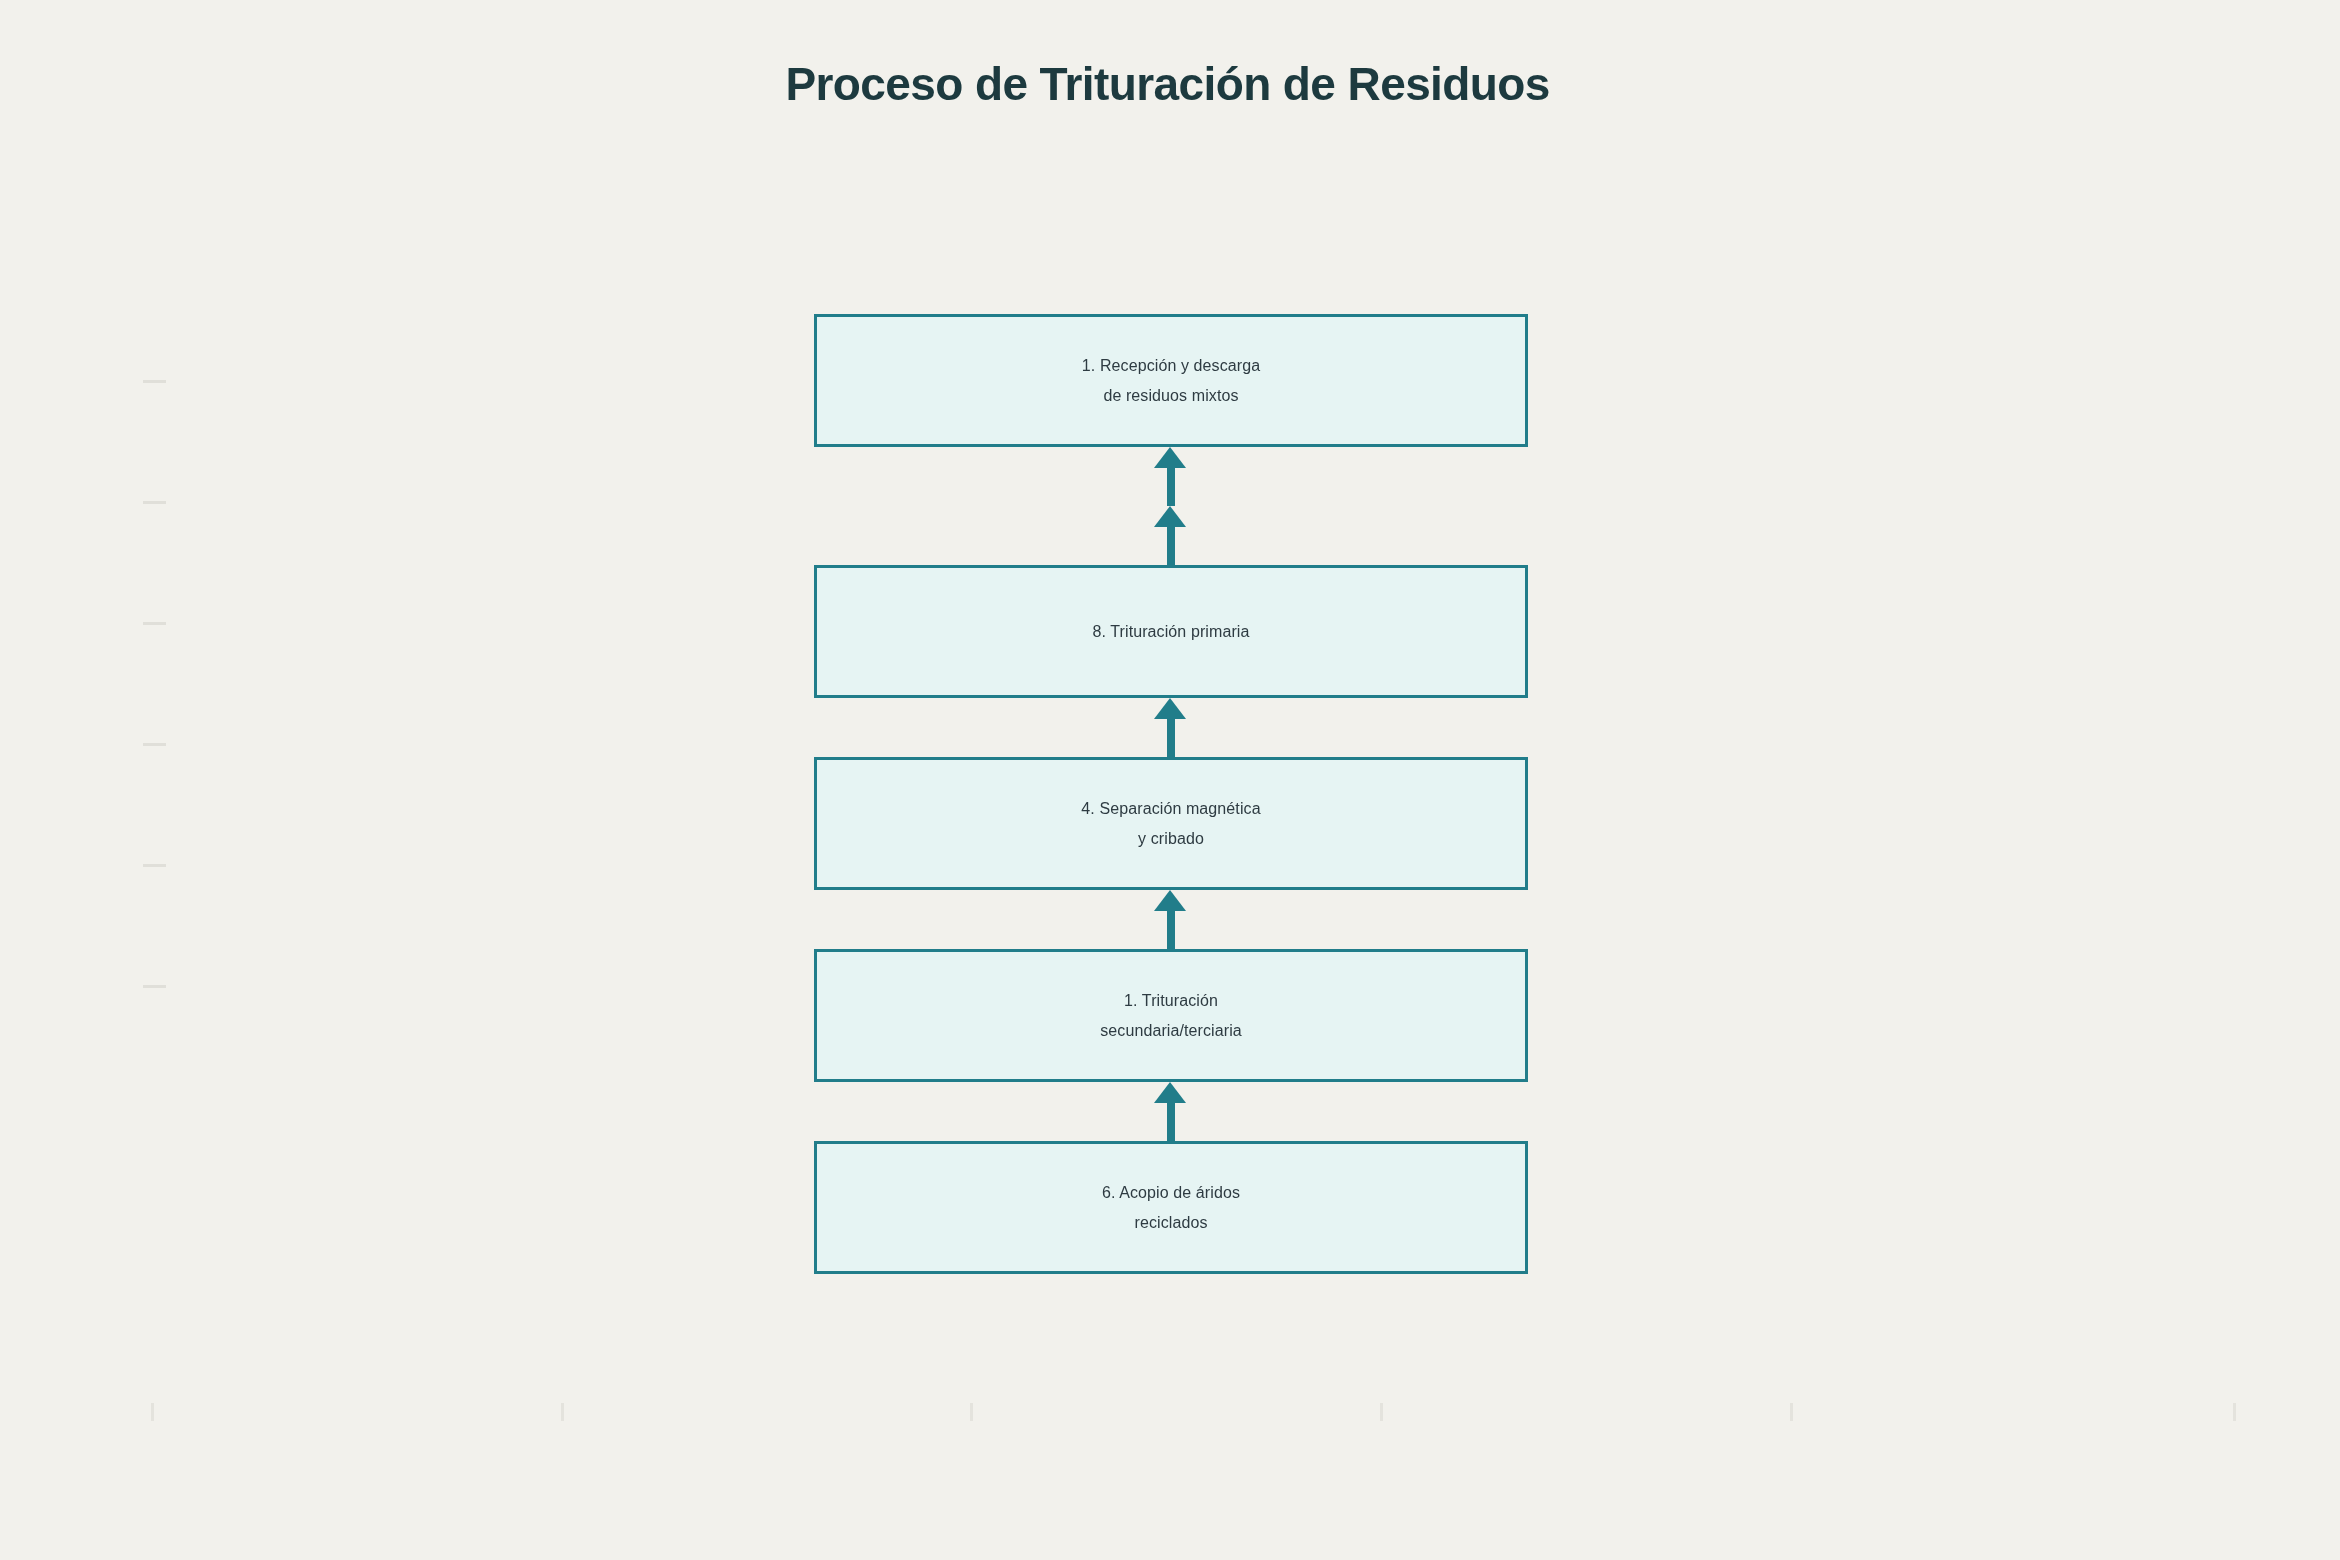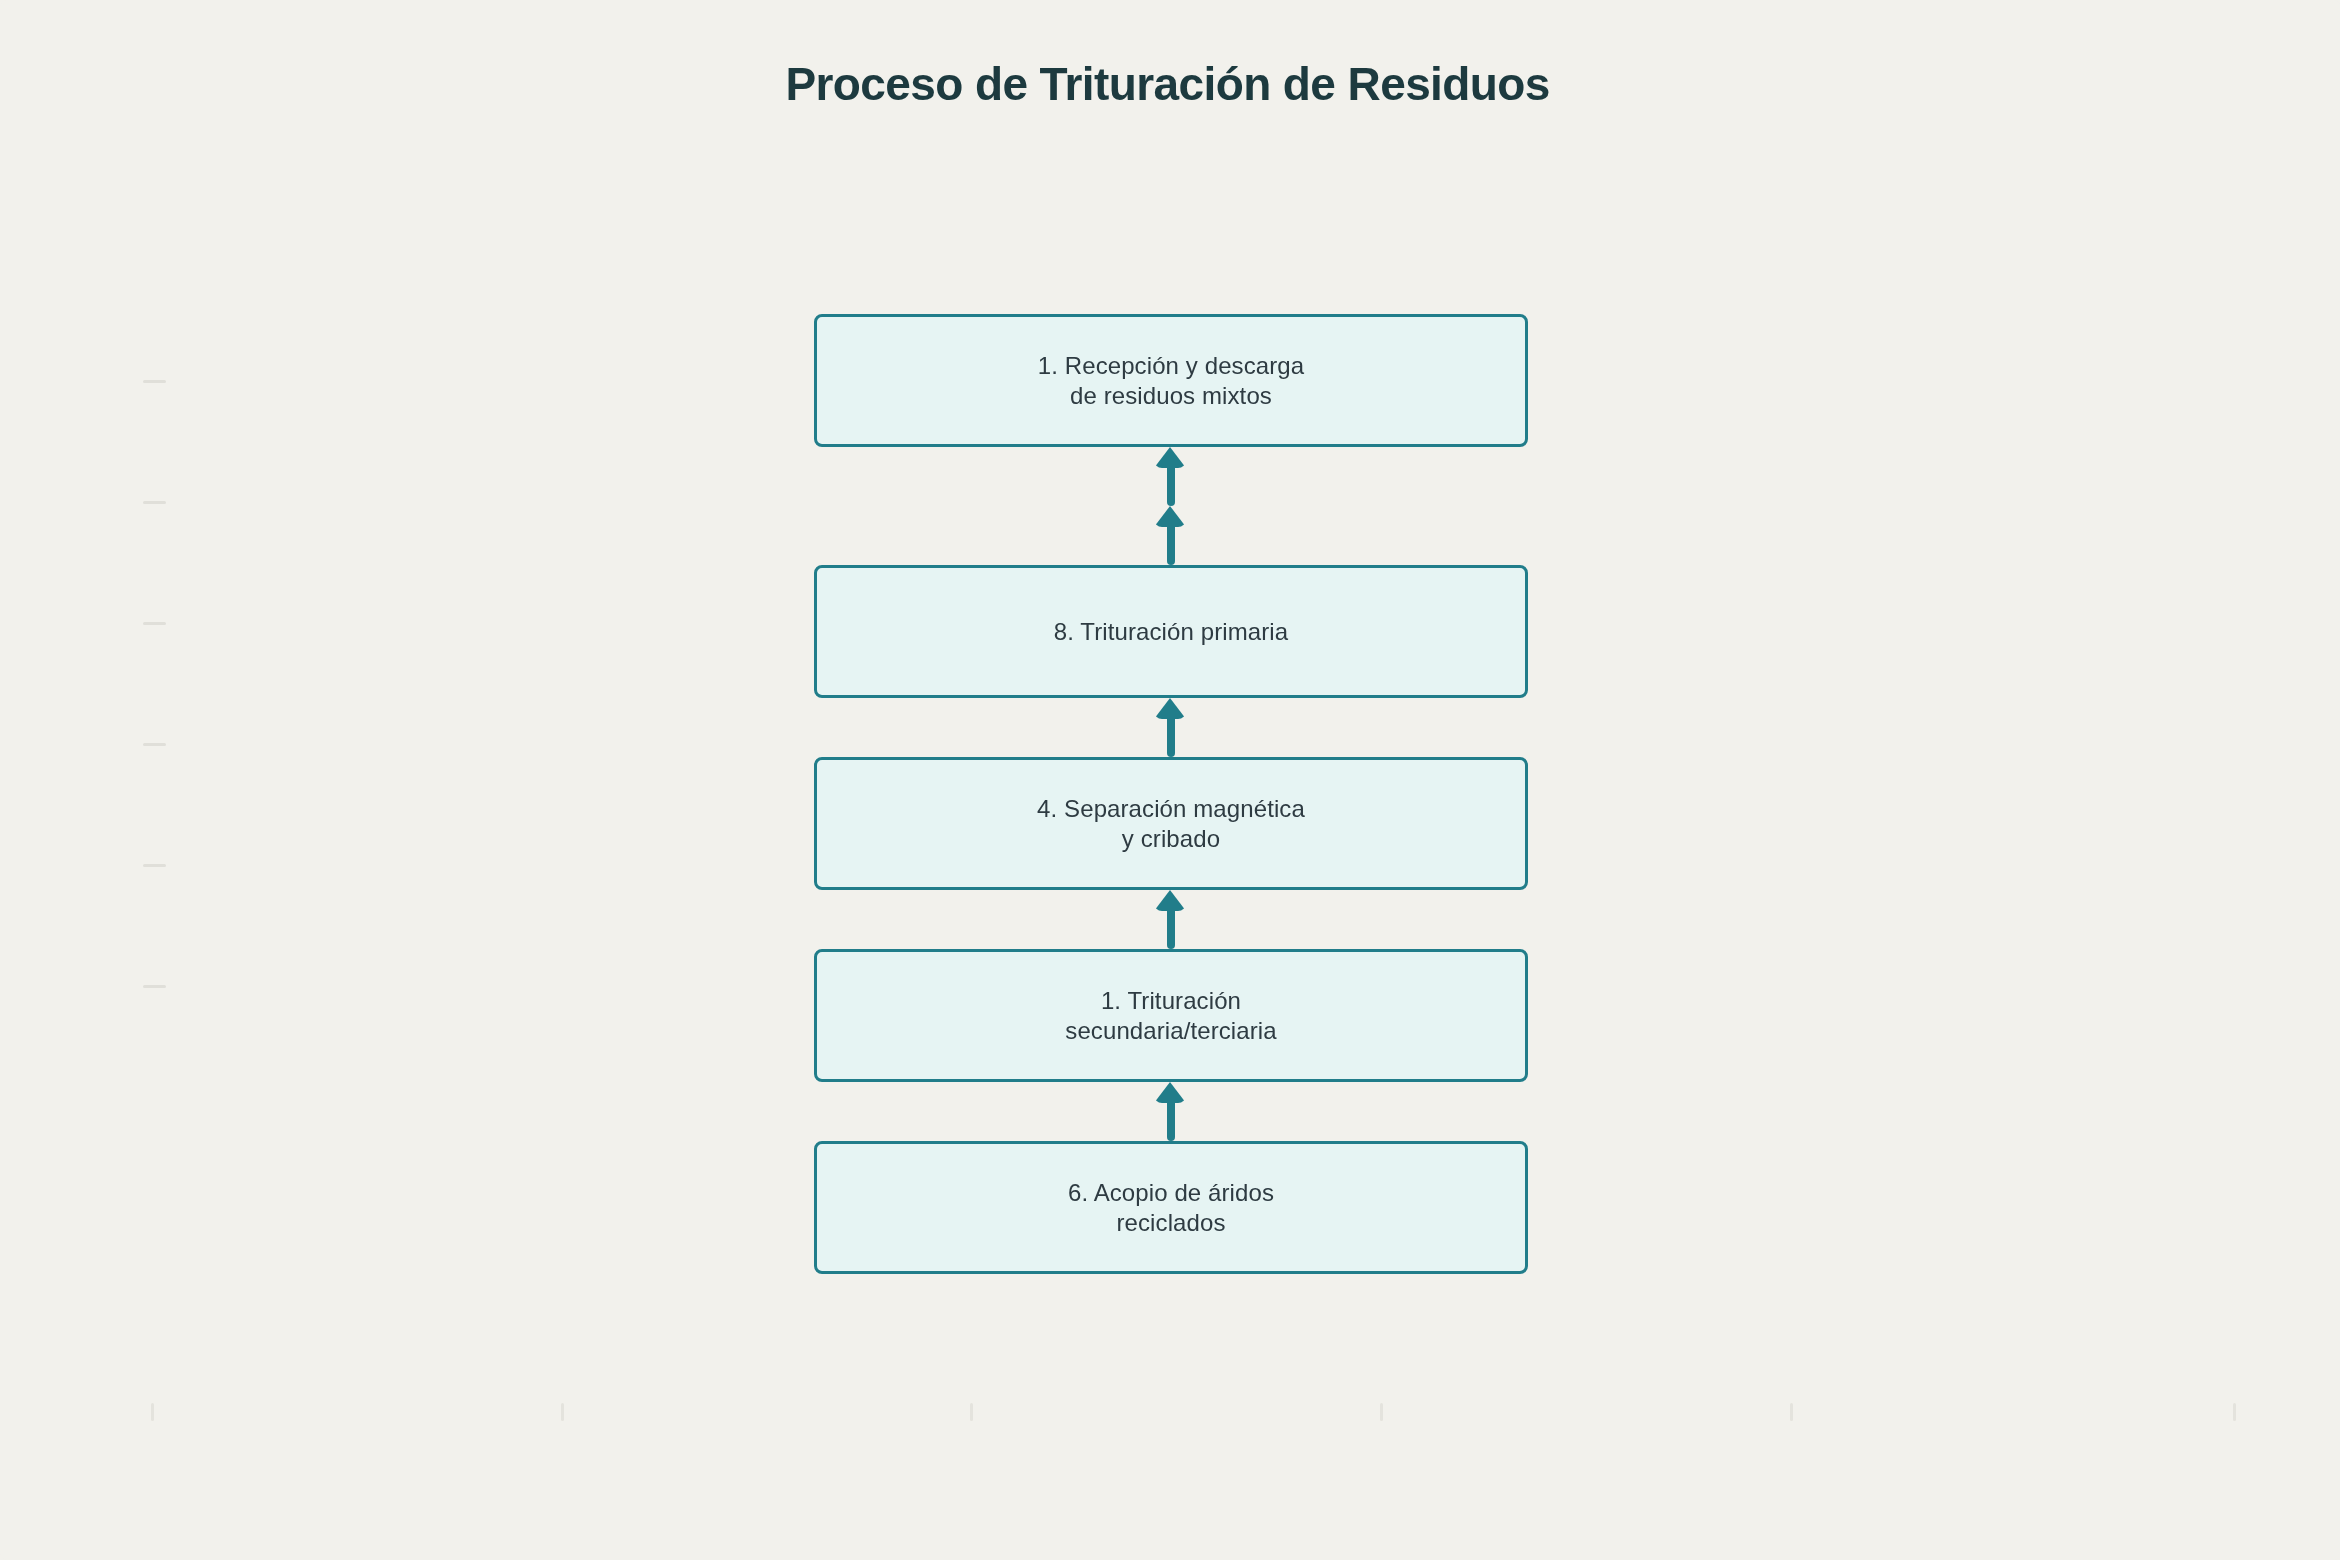--- a/index.html
+++ b/index.html
@@ -1,16 +1,16 @@
 <!DOCTYPE html>
 <html><head>
 <meta charset="utf-8">
 <title>Proceso de Trituración de Residuos</title>
 <style>
-  * { margin:0; padding:0; box-sizing:border-box;border-radius:8px; }
+  * { margin:0; padding:0; box-sizing:border-box; }
   html, body {
     width:2341px; height:1560px;
     background:#f2f1ec;
     font-family:"Liberation Sans","DejaVu Sans",sans-serif;
     overflow:hidden;
   }
   #canvas {
     position:relative;
     width:2341px; height:1560px;
     background:#f2f1ec;
@@ -44,21 +44,21 @@
     width:714px;
     height:133px;
     background:#e6f4f3;
     border:3.9px solid #217d8a;
     display:flex;
     align-items:center;
     justify-content:center;
     text-align:center;
   }
   .node-label {
-    font-size:24px;
+    font-size:16px;
     line-height:30px;
     color:#2e3b42;
     font-weight:normal;
     white-space:pre-line;
     letter-spacing:0.1px;
   }
 
   
   .connector {
     position:relative;

